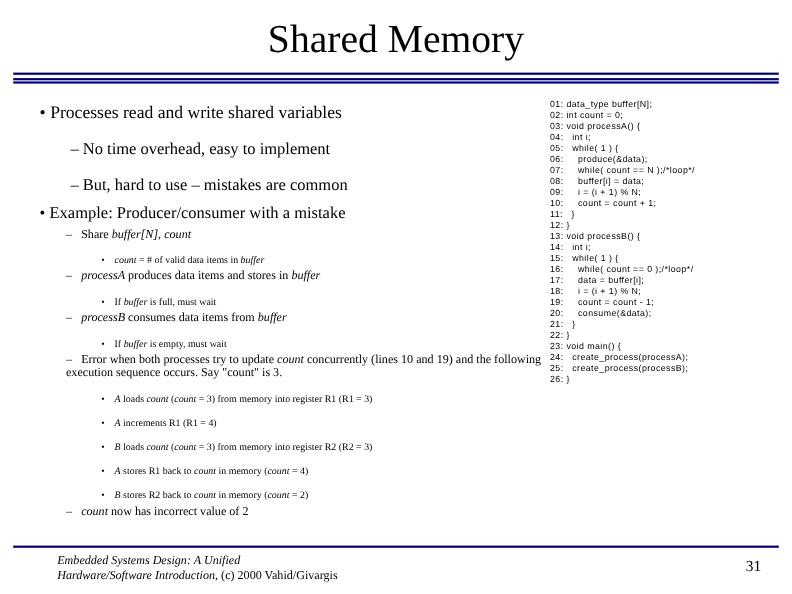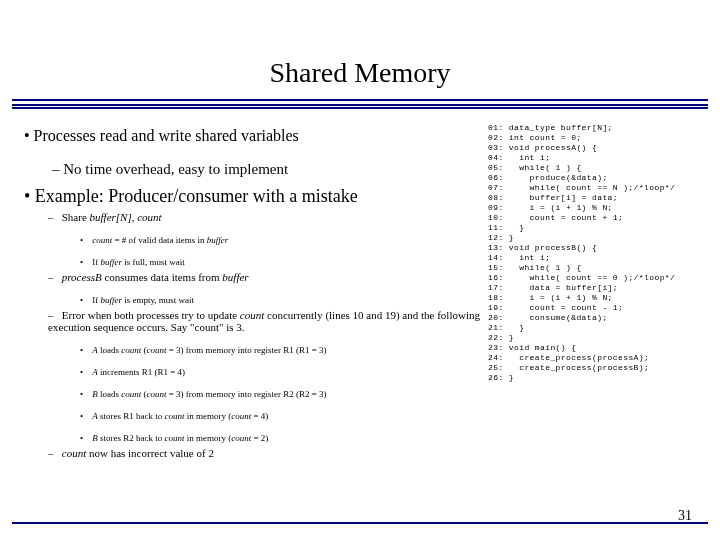--- a/index.html
+++ b/index.html
@@ -1,27 +1,27 @@
 <!DOCTYPE html>
 <html><head>
 <meta charset="utf-8">
 <style>
   * { margin: 0; padding: 0; box-sizing: border-box; }
   body { width: 720px; height: 540px; background: #fff; font-family: "Times New Roman", serif; position: relative; overflow: hidden; }
-  .title { text-align: center; font-size: 28px; padding-top: 14px; padding-bottom: 10px; margin-top: 43px; }
+  .title { text-align: center; font-size: 36px; padding-top: 14px; padding-bottom: 10px; }
   .rule-outer { border-top: 2px solid #000080; border-bottom: 2px solid #000080; height: 10px; margin: 0 12px; position: relative; }
   .rule-inner { position: absolute; left: 0; right: 0; top: 3px; border-top: 2px solid #000080; }
-  .content { display: flex; padding: 8px 0 0 18px; }
+  .content { display: flex; padding: 8px 0 0 18px; justify-content: flex-end; }
   .leftcol { width: 470px; padding-right: 6px; }
-  .rightcol { width: 220px; font-family: Liberation Mono, monospace; font-size: 8px; line-height: 1.25; padding-top: 6px; white-space: pre; letter-spacing: 0.4px; }
+  .rightcol { width: 220px; font-family: Liberation Sans, sans-serif; font-size: 8px; line-height: 1.25; padding-top: 6px; white-space: pre; letter-spacing: 0.4px; }
   .b1 { font-size: 16px; margin-top: 10px; padding-left: 6px; }
   .b1::before { content: "• "; }
   .sub1 { font-size: 15px; padding-left: 34px; margin-top: 16px; }
   .sub1::before { content: "– "; }
-  .b2 { font-size: 18px; margin-top: 8px; padding-left: 6px; }
+  .b2 { font-size: 15px; margin-top: 8px; padding-left: 6px; }
   .b2::before { content: "• "; }
   .sub2 { font-size: 11px; padding-left: 30px; margin-top: 4px; }
   .sub2::before { content: "–   "; white-space: pre; }
   .sub3 { font-size: 9px; padding-left: 62px; margin-top: 12px; }
   .sub3::before { content: "•    "; white-space: pre; }
   .footer { position: absolute; bottom: 10px; left: 0; right: 0; }
   .footrule { border-top: 2px solid #000080; margin: 0 12px 6px; }
   .footertext { font-style: italic; font-size: 11px; padding-left: 52px; line-height: 1.2; }
   .pagenum { position: absolute; right: 28px; bottom: 6px; font-size: 14px; font-style: normal; margin-top: 10px; }
   em, .i { }
@@ -31,23 +31,25 @@
 
 <div class="title">Shared Memory</div>
 <div class="rule-outer">
     <div class="rule-inner"></div>
   </div>
 
 <div class="content">
   <div class="leftcol">
     <div class="b1">Processes read and write shared variables</div>
     <div class="sub1">No time overhead, easy to implement</div>
+    <div class="sub1">But, hard to use – mistakes are common</div>
     <div class="b2">Example: Producer/consumer with a mistake</div>
     <div class="sub2">Share <em>buffer[N]</em>, <em>count</em></div>
     <div class="sub3"><em>count</em> = # of valid data items in <em>buffer</em></div>
+    <div class="sub2"><em>processA</em> produces data items and stores in <em>buffer</em></div>
     <div class="sub3">If <em>buffer</em> is full, must wait</div>
     <div class="sub2"><em>processB</em> consumes data items from <em>buffer</em></div>
     <div class="sub3">If <em>buffer</em> is empty, must wait</div>
     <div class="sub2">Error when both processes try to update <em>count</em> concurrently (lines 10 and 19) and the following execution sequence occurs. Say "count" is 3.</div>
     <div class="sub3"><em>A</em> loads <em>count</em> (<em>count</em> = 3) from memory into register R1 (R1 = 3)</div>
     <div class="sub3"><em>A</em> increments R1 (R1 = 4)</div>
     <div class="sub3"><em>B</em> loads <em>count</em> (<em>count</em> = 3) from memory into register R2 (R2 = 3)</div>
     <div class="sub3"><em>A</em> stores R1 back to <em>count</em> in memory (<em>count</em> = 4)</div>
     <div class="sub3"><em>B</em> stores R2 back to <em>count</em> in memory (<em>count</em> = 2)</div>
     <div class="sub2"><em>count</em> now has incorrect value of 2</div>
@@ -75,14 +77,18 @@
 21:   }
 22: }
 23: void main() {
 24:   create_process(processA);
 25:   create_process(processB);
 26: }</div>
 </div>
 
 <div class="footer">
   <div class="footrule"></div>
+  <div class="footertext">
+    <div>Embedded Systems Design: A Unified</div>
+    <div>Hardware/Software Introduction, <span style="font-style:normal">(c) 2000 Vahid/Givargis</span></div>
+  </div>
   <div class="pagenum">31</div>
 </div>
 
 </body></html>

